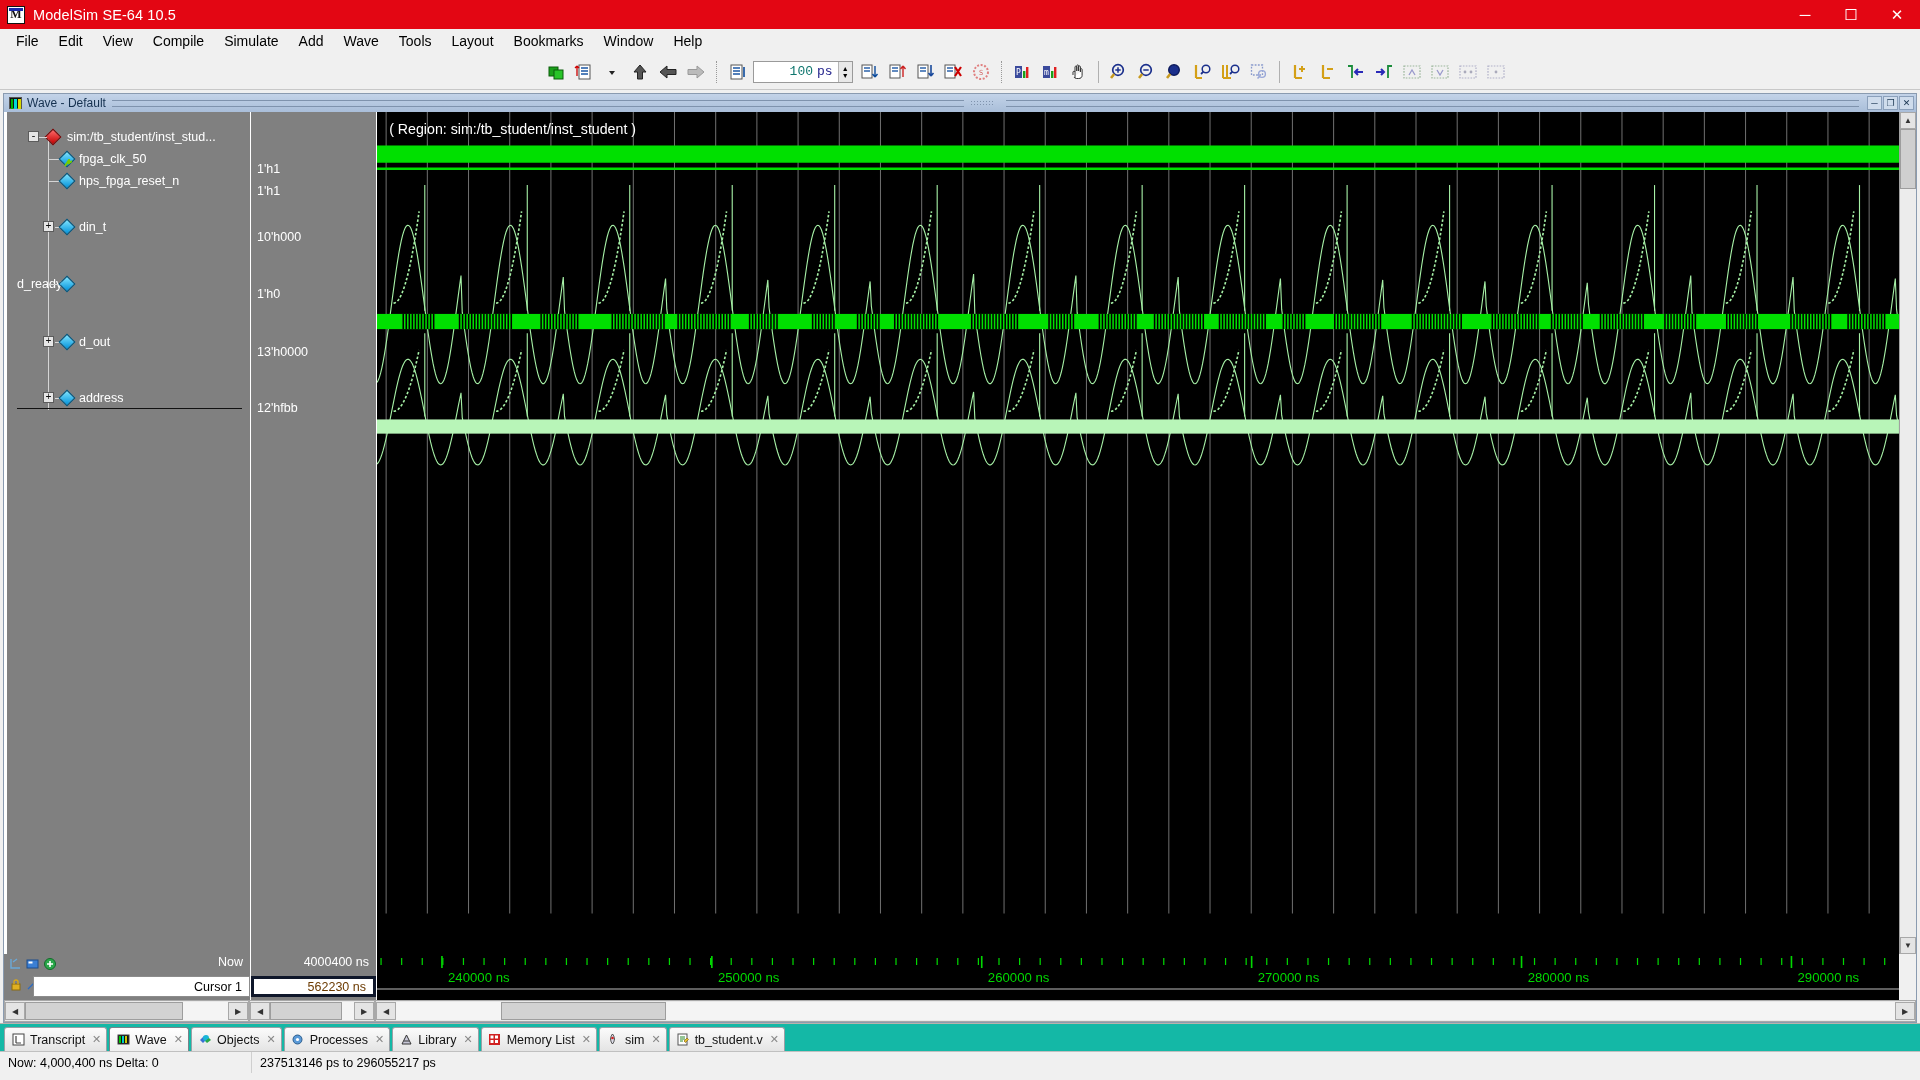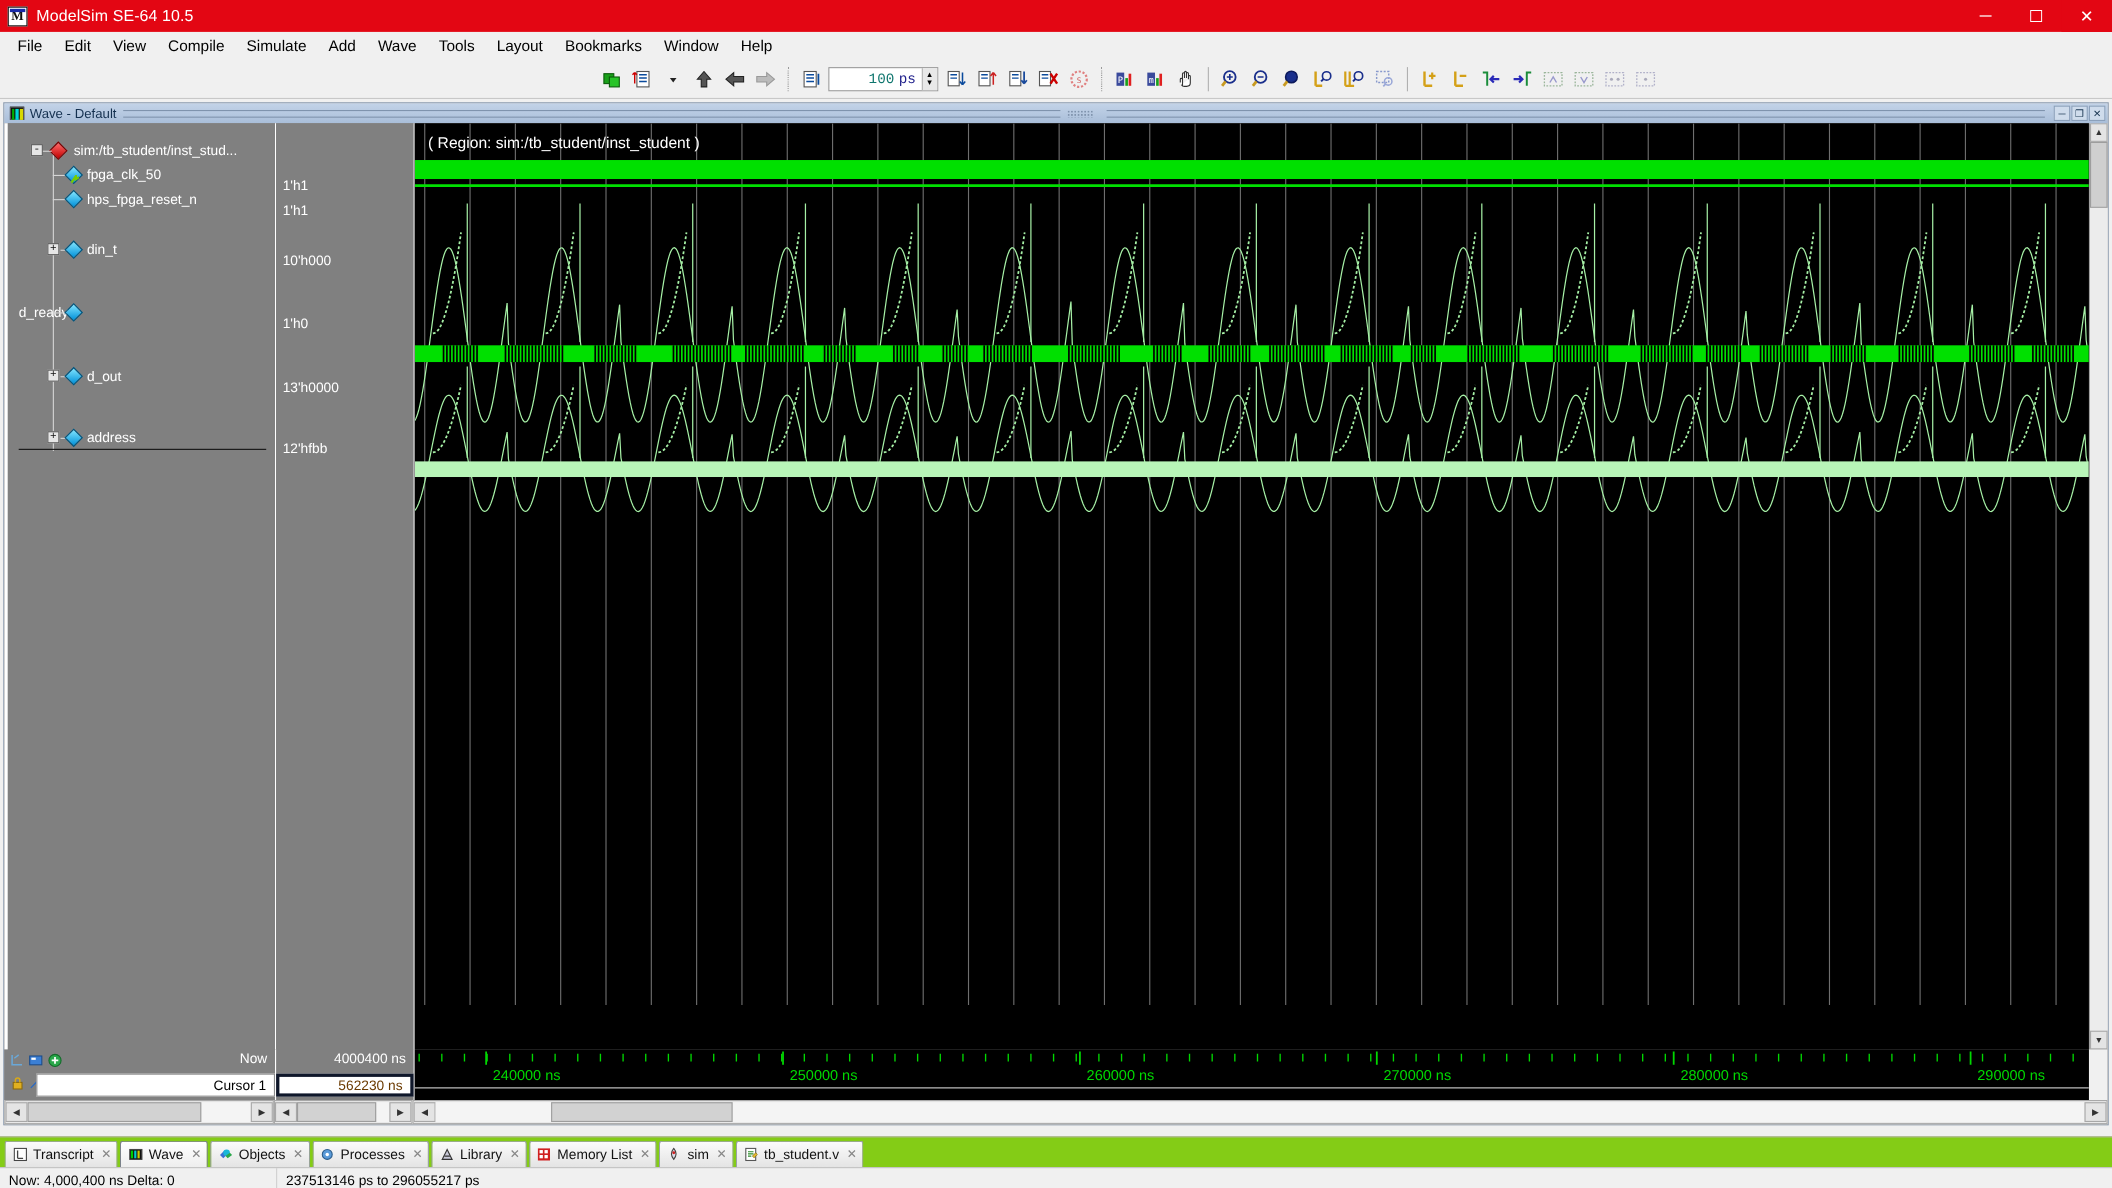--- a/index.html
+++ b/index.html
@@ -230,22 +230,22 @@
   .hsb { display:flex; align-items:center; background:#e9e9e9; border:1px solid #a8a8a8; }
   .hsb .hsb-btn {
     width:20px; height:18px; background:#e4e4e4; border:1px solid #a8a8a8;
     display:flex;align-items:center;justify-content:center;font-size:8px;color:#333;
   }
   .hsb .hsb-track { flex:1; height:18px; background:#f4f4f4; display:flex; }
   .hsb .hsb-thumb { background:#d2d2d2; border:1px solid #9d9d9d; height:18px; }
 
   
   #tabsbar {
-    height: 28px; background:#84cc16; display:flex; align-items:flex-end;
-    padding-left:4px; gap:2px; border-top:1px solid #b8b4ac;margin-top:10px;
+    height: 28px; background:#14b8a6; display:flex; align-items:flex-end;
+    padding-left:4px; gap:2px; border-top:1px solid #b8b4ac;
   }
   .tab {
     height:24px; display:flex; align-items:center; gap:5px;
     padding: 0 5px 0 6px;
     background: linear-gradient(#fbfbfb,#e4e4e4);
     border:1px solid #9aa0a6; border-bottom:none;
     border-radius:3px 3px 0 0;
     font-size:12.5px; color:#111; white-space:nowrap;
   }
   .tab.active { background:linear-gradient(#ffffff,#eeeeee); border-color:#7b828a; }

